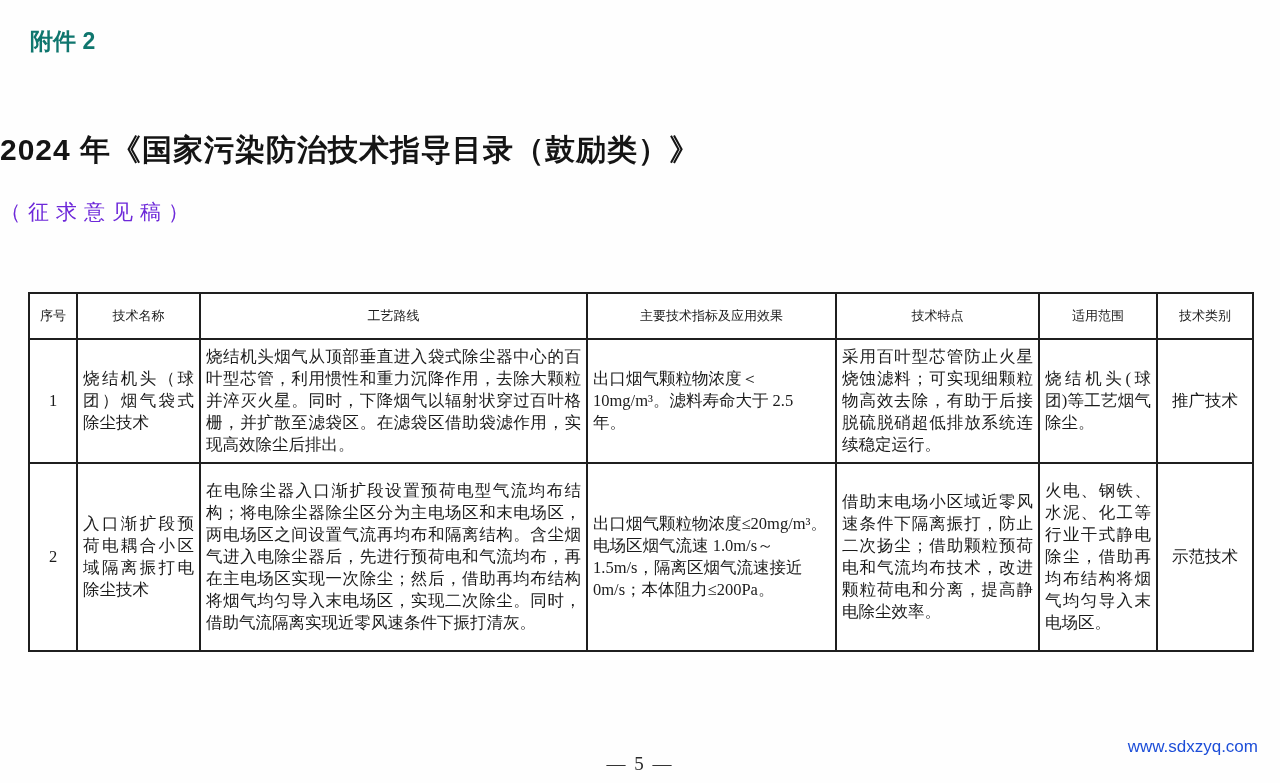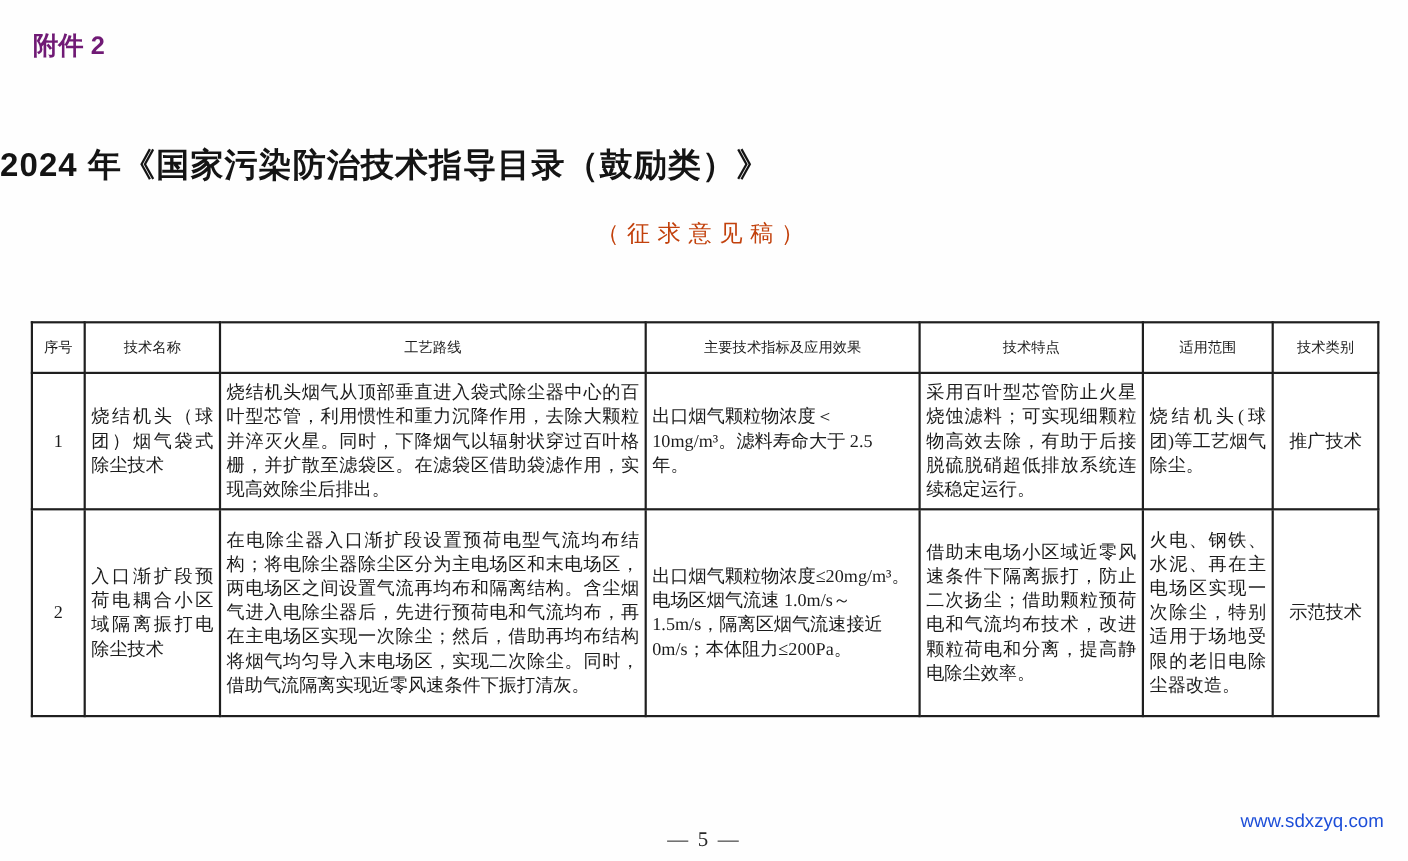--- a/index.html
+++ b/index.html
@@ -9,35 +9,35 @@
     font-family: "Liberation Serif", serif;
     color: #1b1b1b;
     position: relative;
     overflow: hidden;
   }
   .page { position: absolute; inset: 0; background: #fefefe; }
 
   .attachment-label {
     position: absolute; left: 30px; top: 26px;
     font-family: "Liberation Sans", sans-serif;
-    font-weight: bold; font-size: 23px; color: #701a75;
+    font-weight: bold; font-size: 23px; color: #0f766e;
   }
   .doc-title {
     position: absolute; top: 130px; left: 0; width: 100%;
     text-align: left;
     font-family: "Liberation Sans", sans-serif;
     font-weight: bold; font-size: 30px; letter-spacing: 1px;
     color: #141414;
   }
   .doc-subtitle {
     position: absolute; top: 198px; left: 0; width: 100%;
-    text-align: center;
+    text-align: left;
     font-family: Liberation Mono, monospace;
     font-size: 21px; letter-spacing: 7px;
-    color: #c2410c;
+    color: #6d28d9;
   }
 
   table.catalog {
     position: absolute; left: 28px; top: 292px;
     width: 1224px;
     border-collapse: collapse;
     table-layout: fixed;
     background: #fff;
   }
   .catalog th, .catalog td {
@@ -123,21 +123,21 @@
         <td class="al-just">采用百叶型芯管防止火星烧蚀滤料；可实现细颗粒物高效去除，有助于后接脱硫脱硝超低排放系统连续稳定运行。</td>
         <td class="al-just">烧结机头(球团)等工艺烟气除尘。</td>
         <td class="al-center">推广技术</td>
       </tr>
       <tr class="row-2">
         <td class="al-center">2</td>
         <td class="al-just">入口渐扩段预荷电耦合小区域隔离振打电除尘技术</td>
         <td class="al-just cell-process">在电除尘器入口渐扩段设置预荷电型气流均布结构；将电除尘器除尘区分为主电场区和末电场区，两电场区之间设置气流再均布和隔离结构。含尘烟气进入电除尘器后，先进行预荷电和气流均布，再在主电场区实现一次除尘；然后，借助再均布结构将烟气均匀导入末电场区，实现二次除尘。同时，借助气流隔离实现近零风速条件下振打清灰。</td>
         <td class="al-left">出口烟气颗粒物浓度≤20mg/m³。电场区烟气流速 1.0m/s～1.5m/s，隔离区烟气流速接近 0m/s；本体阻力≤200Pa。</td>
         <td class="al-just">借助末电场小区域近零风速条件下隔离振打，防止二次扬尘；借助颗粒预荷电和气流均布技术，改进颗粒荷电和分离，提高静电除尘效率。</td>
-        <td class="al-just">火电、钢铁、水泥、再在主电场区实现一次除尘，特别适用于场地受限的老旧电除尘器改造。</td>
+        <td class="al-just">火电、钢铁、水泥、化工等行业干式静电除尘，借助再均布结构将烟气均匀导入末电场区。</td>
         <td class="al-center">示范技术</td>
       </tr>
     </tbody>
   </table>
 
   <div class="page-number">— 5 —</div>
 
   <div class="watermark">www.sdxzyq.com</div>
 
 </div>

